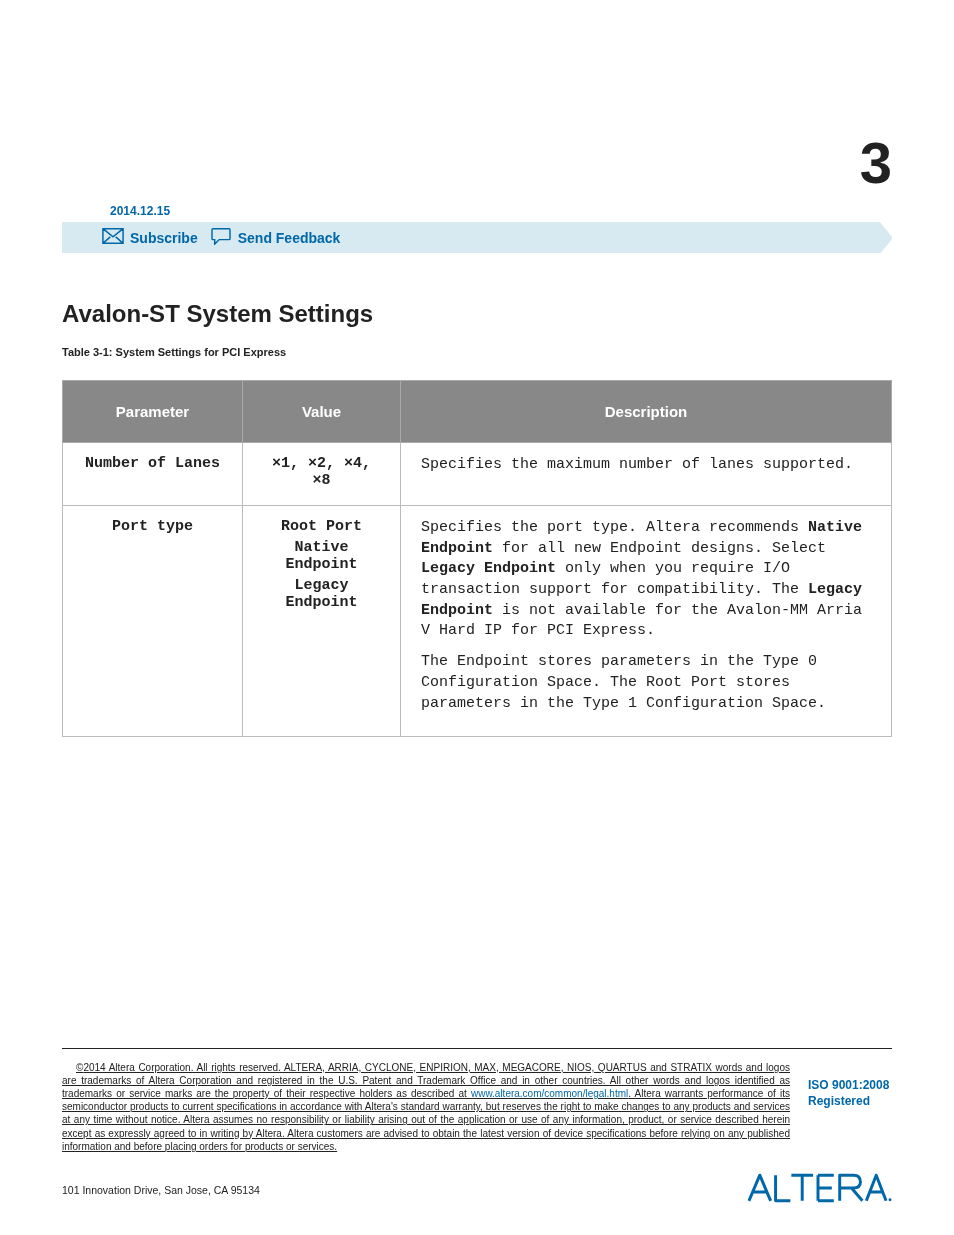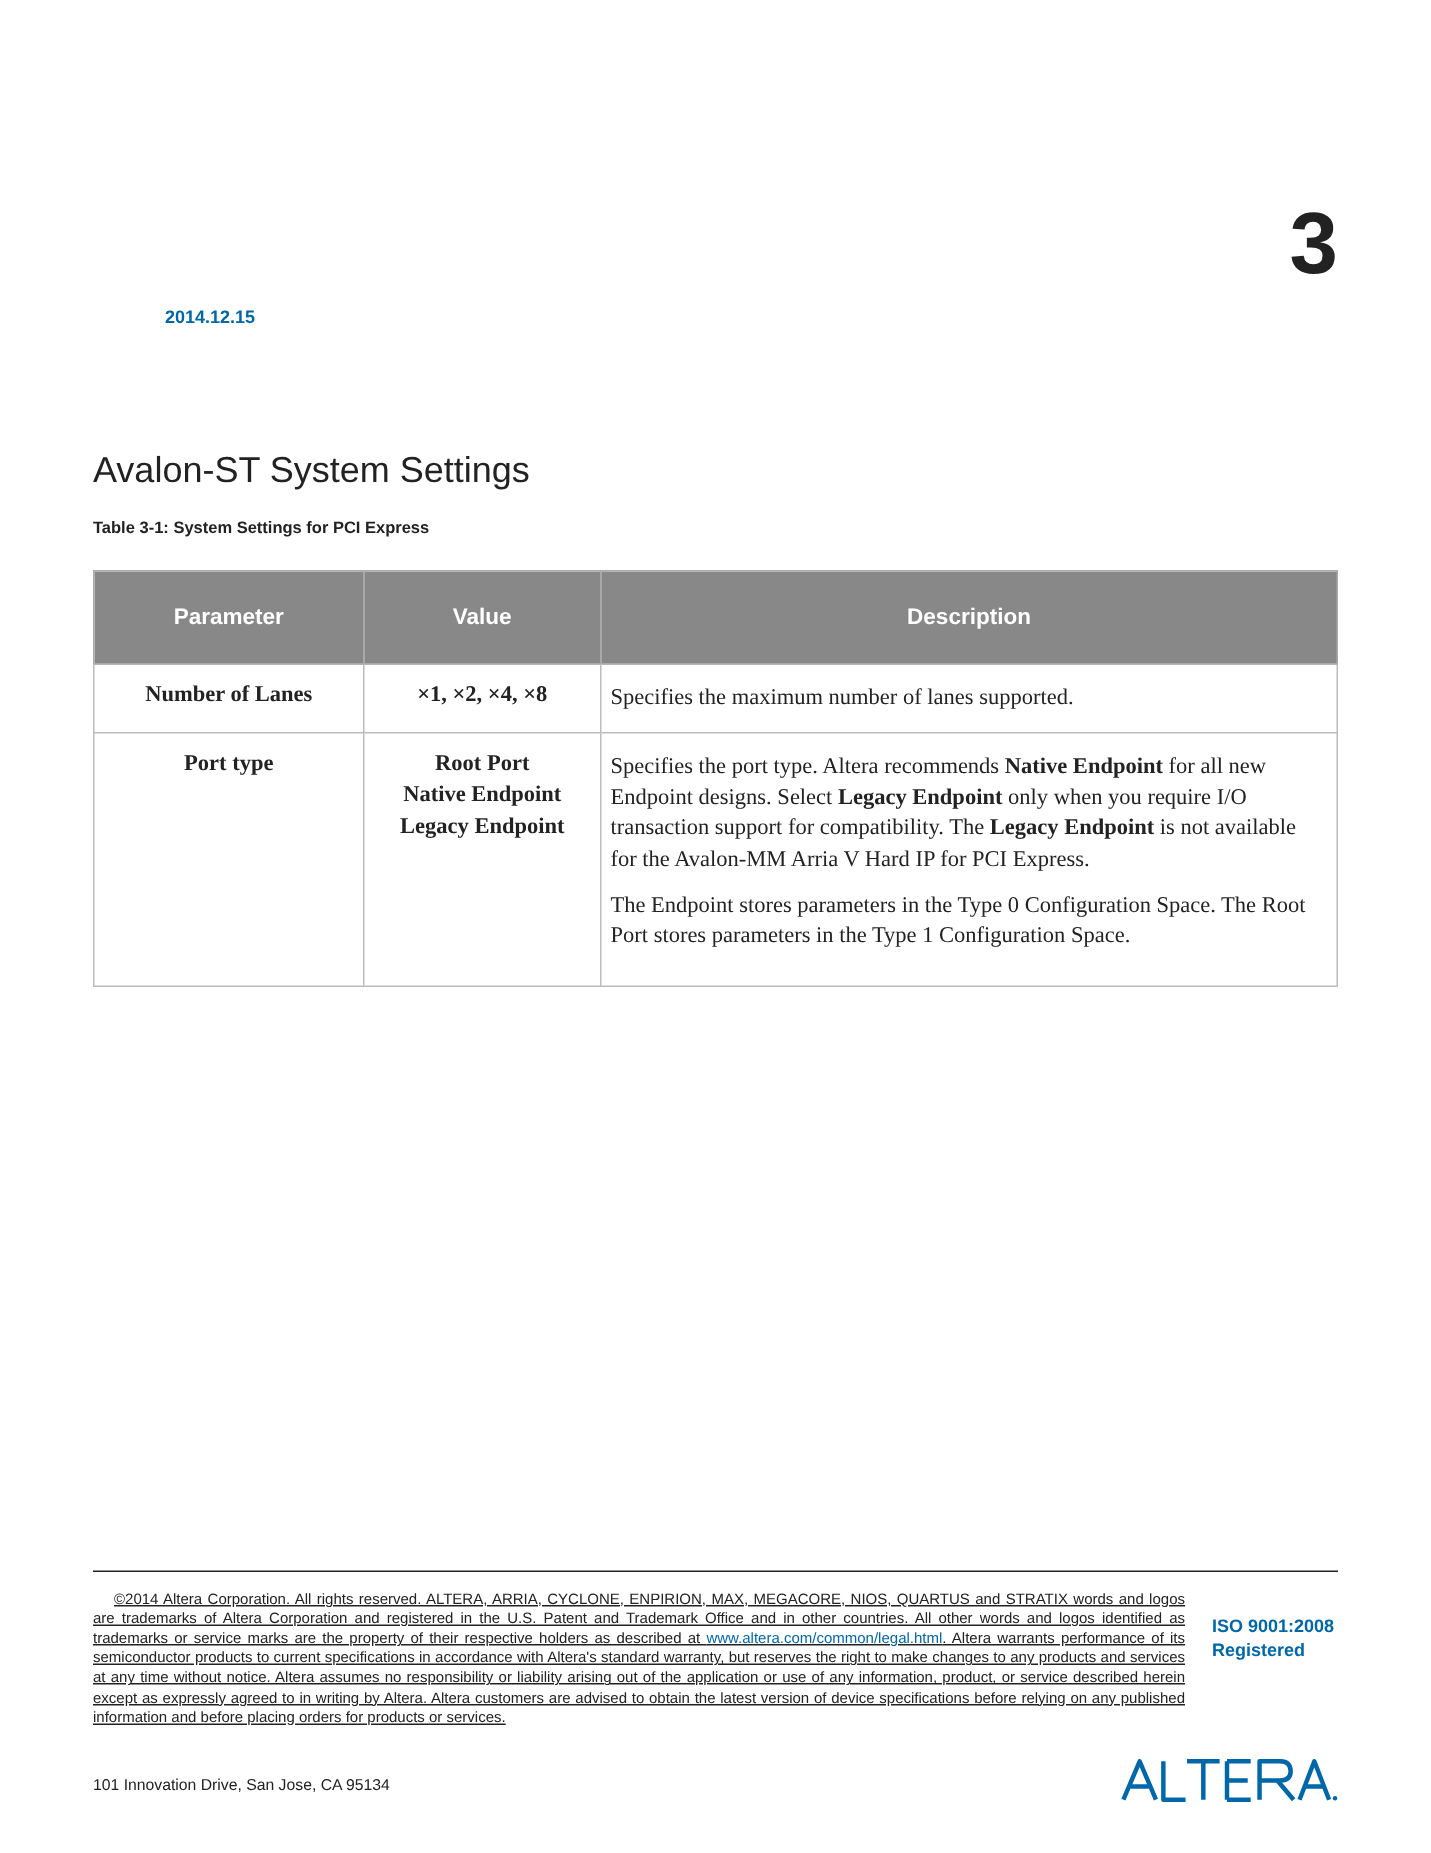--- a/index.html
+++ b/index.html
@@ -11,26 +11,26 @@
   .chapter-number { font-size: 58px; font-weight: 700; color: #222; line-height: 1; }
 
   .blue-bar-region { position: absolute; top: 204px; left: 62px; right: 62px; }
   .date-text { color: #0067a9; font-size: 12px; font-weight: 600; margin-left: 48px; margin-bottom: 4px; }
   .blue-bar { background: #d7e9f1; height: 31px; border-radius: 0 2px 2px 0; display: flex; align-items: center; position: relative; }
   .blue-bar::before { content: ""; position: absolute; right: -1px; top: -1px; width: 0; height: 0; border-top: 17px solid #fff; border-bottom: 17px solid #fff; border-left: 14px solid transparent; }
   .action { display: inline-flex; align-items: center; gap: 6px; margin-left: 12px; color: #0067a9; font-weight: 700; font-size: 14px; cursor: pointer; }
   .action svg { width: 22px; height: 18px; }
   .pad-left { margin-left: 40px; }
 
-  .section-title { margin-top: 180px; font-size: 24px; font-weight: 400; color: #222; margin-bottom: 18px; }
+  .section-title { margin-top: 180px; font-size: 24px; font-weight: 700; color: #222; margin-bottom: 18px; }
   .table-caption { font-size: 11px; font-weight: 700; color: #222; margin-bottom: 22px; }
 
   table.param-table { width: 100%; border-collapse: collapse; font-size: 15px; }
   table.param-table th { background: #888; color: #fff; font-weight: 700; text-align: center; padding: 22px 10px; border: 1px solid #aaa; }
-  table.param-table td { border: 1px solid #bbb; padding: 12px 6px; vertical-align: top; font-family: Liberation Serif, serif; color: #222; }
+  table.param-table td { border: 1px solid #bbb; padding: 12px 20px; vertical-align: top; font-family: Liberation Mono, monospace; color: #222; }
   .col-param { width: 180px; text-align: center; font-weight: 700; }
   .col-value { width: 158px; text-align: center; font-weight: 700; }
   .col-desc { font-weight: 400; text-align: left; line-height: 1.38; }
   .col-desc p + p { margin-top: 10px; }
   .value-lines div { margin-bottom: 4px; }
 
   .footer { position: absolute; left: 62px; right: 62px; bottom: 22px; }
   .hr { height: 1px; background: #222; margin-bottom: 12px; }
   .copyright-row { display: flex; gap: 18px; align-items: flex-start; }
   .copyright-text { font-size: 10px; line-height: 1.32; color: #222; text-align: justify; text-indent: 14px; text-decoration: underline; }
@@ -45,20 +45,38 @@
 <body>
 
 <div class="page">
 
   <div class="chapter-header">
     <span class="chapter-number">3</span>
   </div>
 
   <div class="blue-bar-region">
     <div class="date-text">2014.12.15</div>
+    <div class="blue-bar">
+      <span class="action pad-left">
+        <span>
+          <svg viewBox="0 0 24 18">
+              <path fill="none" stroke="#0067a9" stroke-width="1.6" d="M1 1h22v16H1z M1 1l11 9L23 1 M1 17l8-7 M23 17l-8-7"></path>
+            </svg>
+        </span>
+        <span>Subscribe</span>
+      </span>
+      <span class="action">
+        <span>
+          <svg viewBox="0 0 24 20">
+              <path fill="none" stroke="#0067a9" stroke-width="1.6" d="M3 2h18a1 1 0 0 1 1 1v10a1 1 0 0 1-1 1H10l-5 5v-5H3a1 1 0 0 1-1-1V3a1 1 0 0 1 1-1z"></path>
+            </svg>
+        </span>
+        <span>Send Feedback</span>
+      </span>
+    </div>
   </div>
 
   <h2 class="section-title">Avalon-ST System Settings</h2>
   <div class="table-caption">Table 3-1: System Settings for PCI Express</div>
 
   <table class="param-table">
     <thead>
       <tr>
         <th>Parameter</th>
         <th>Value</th>

